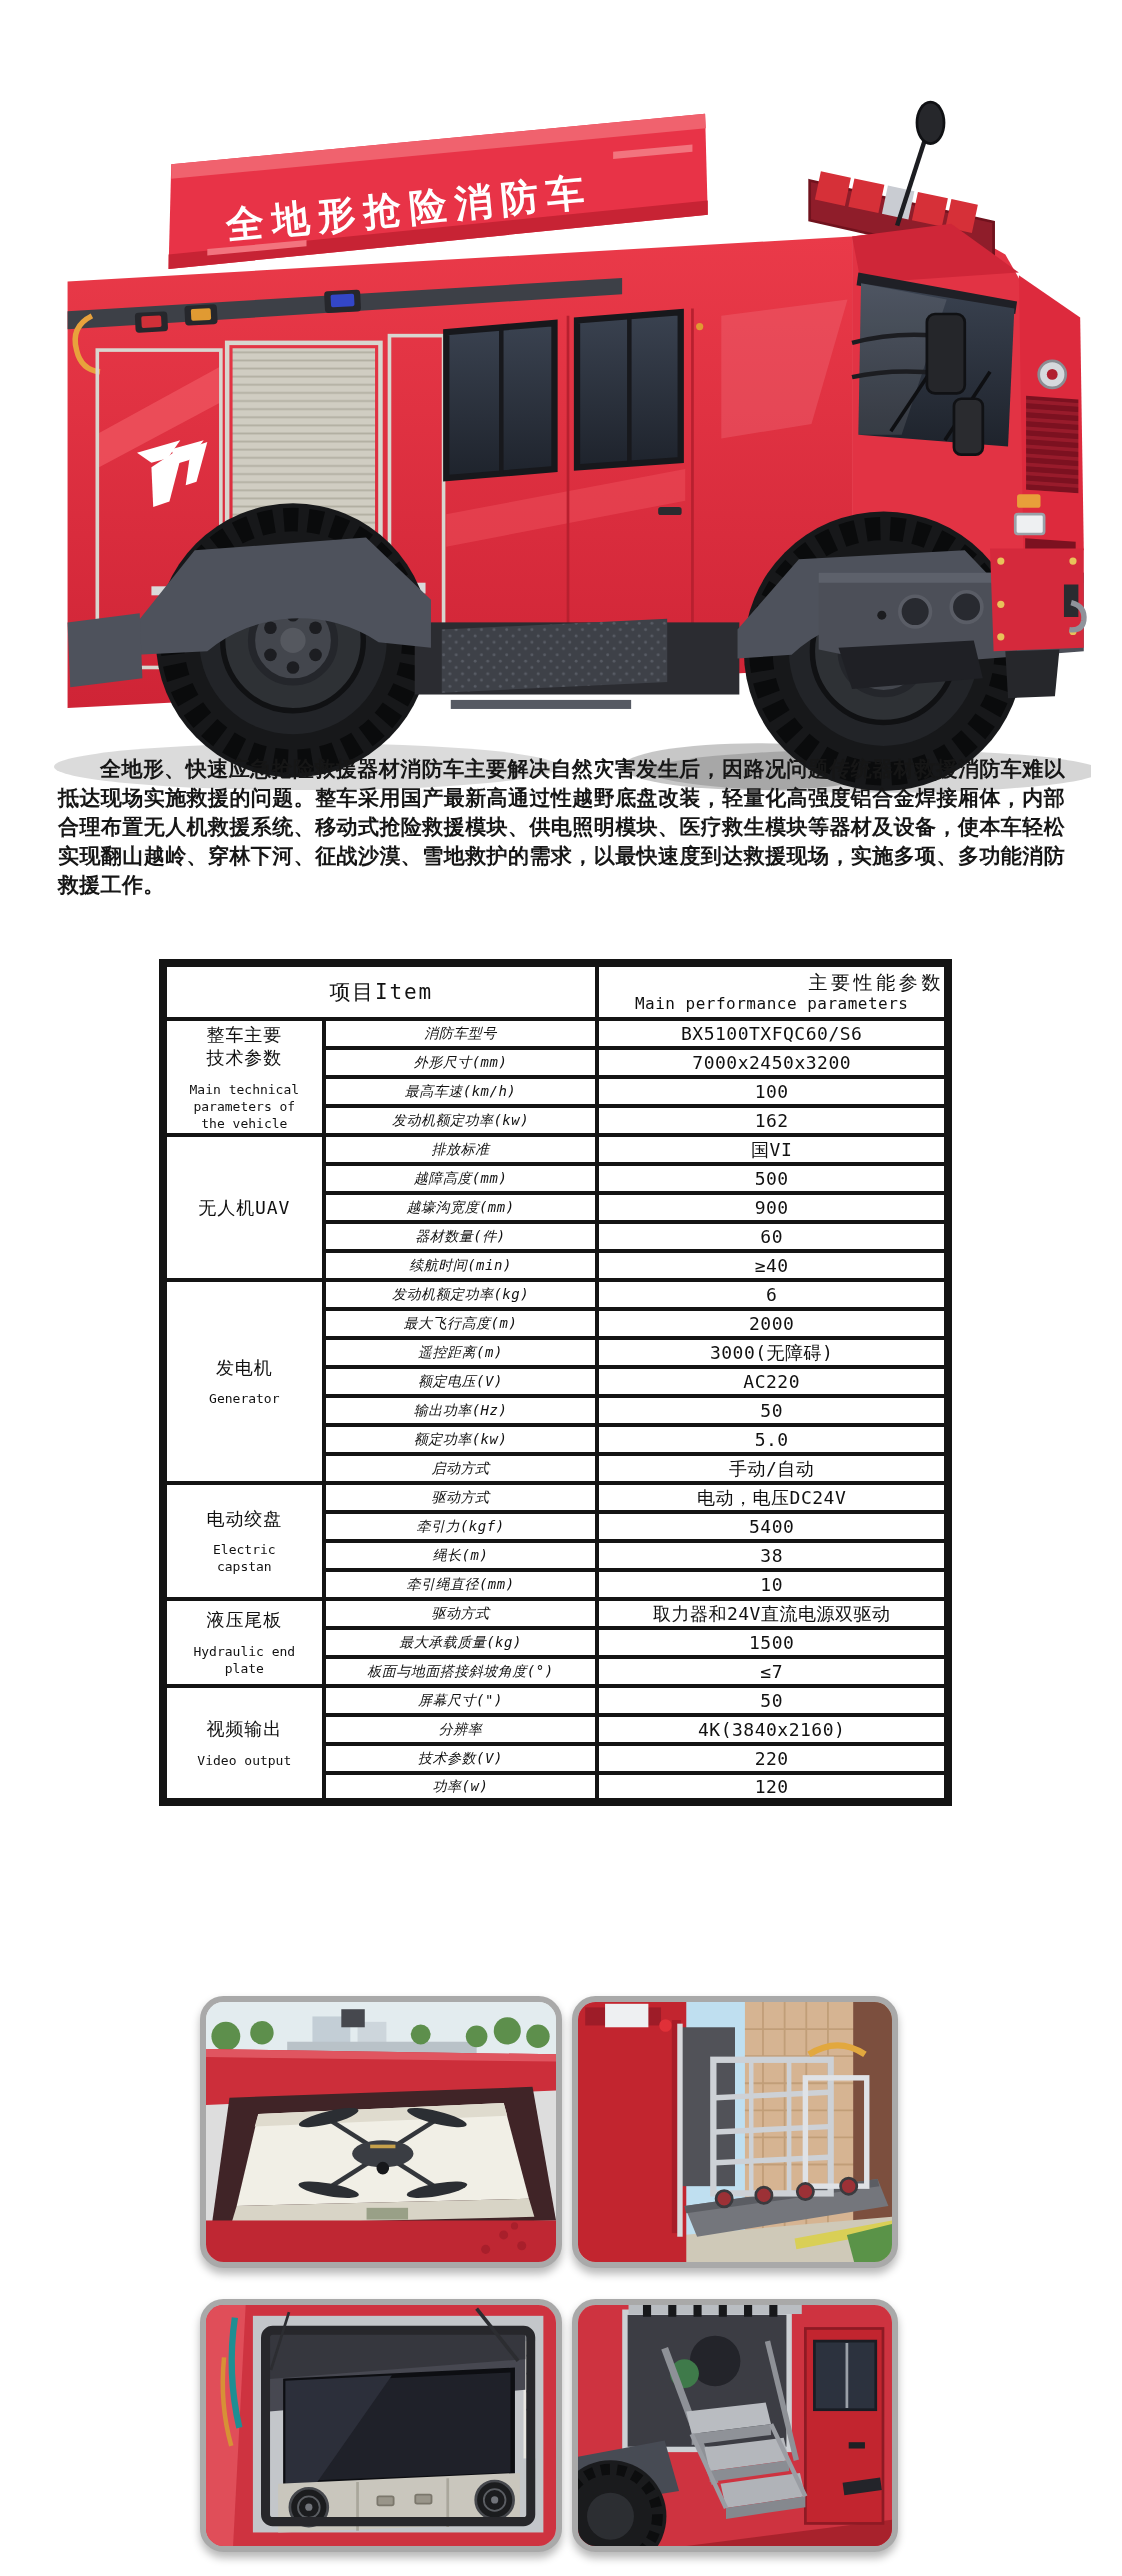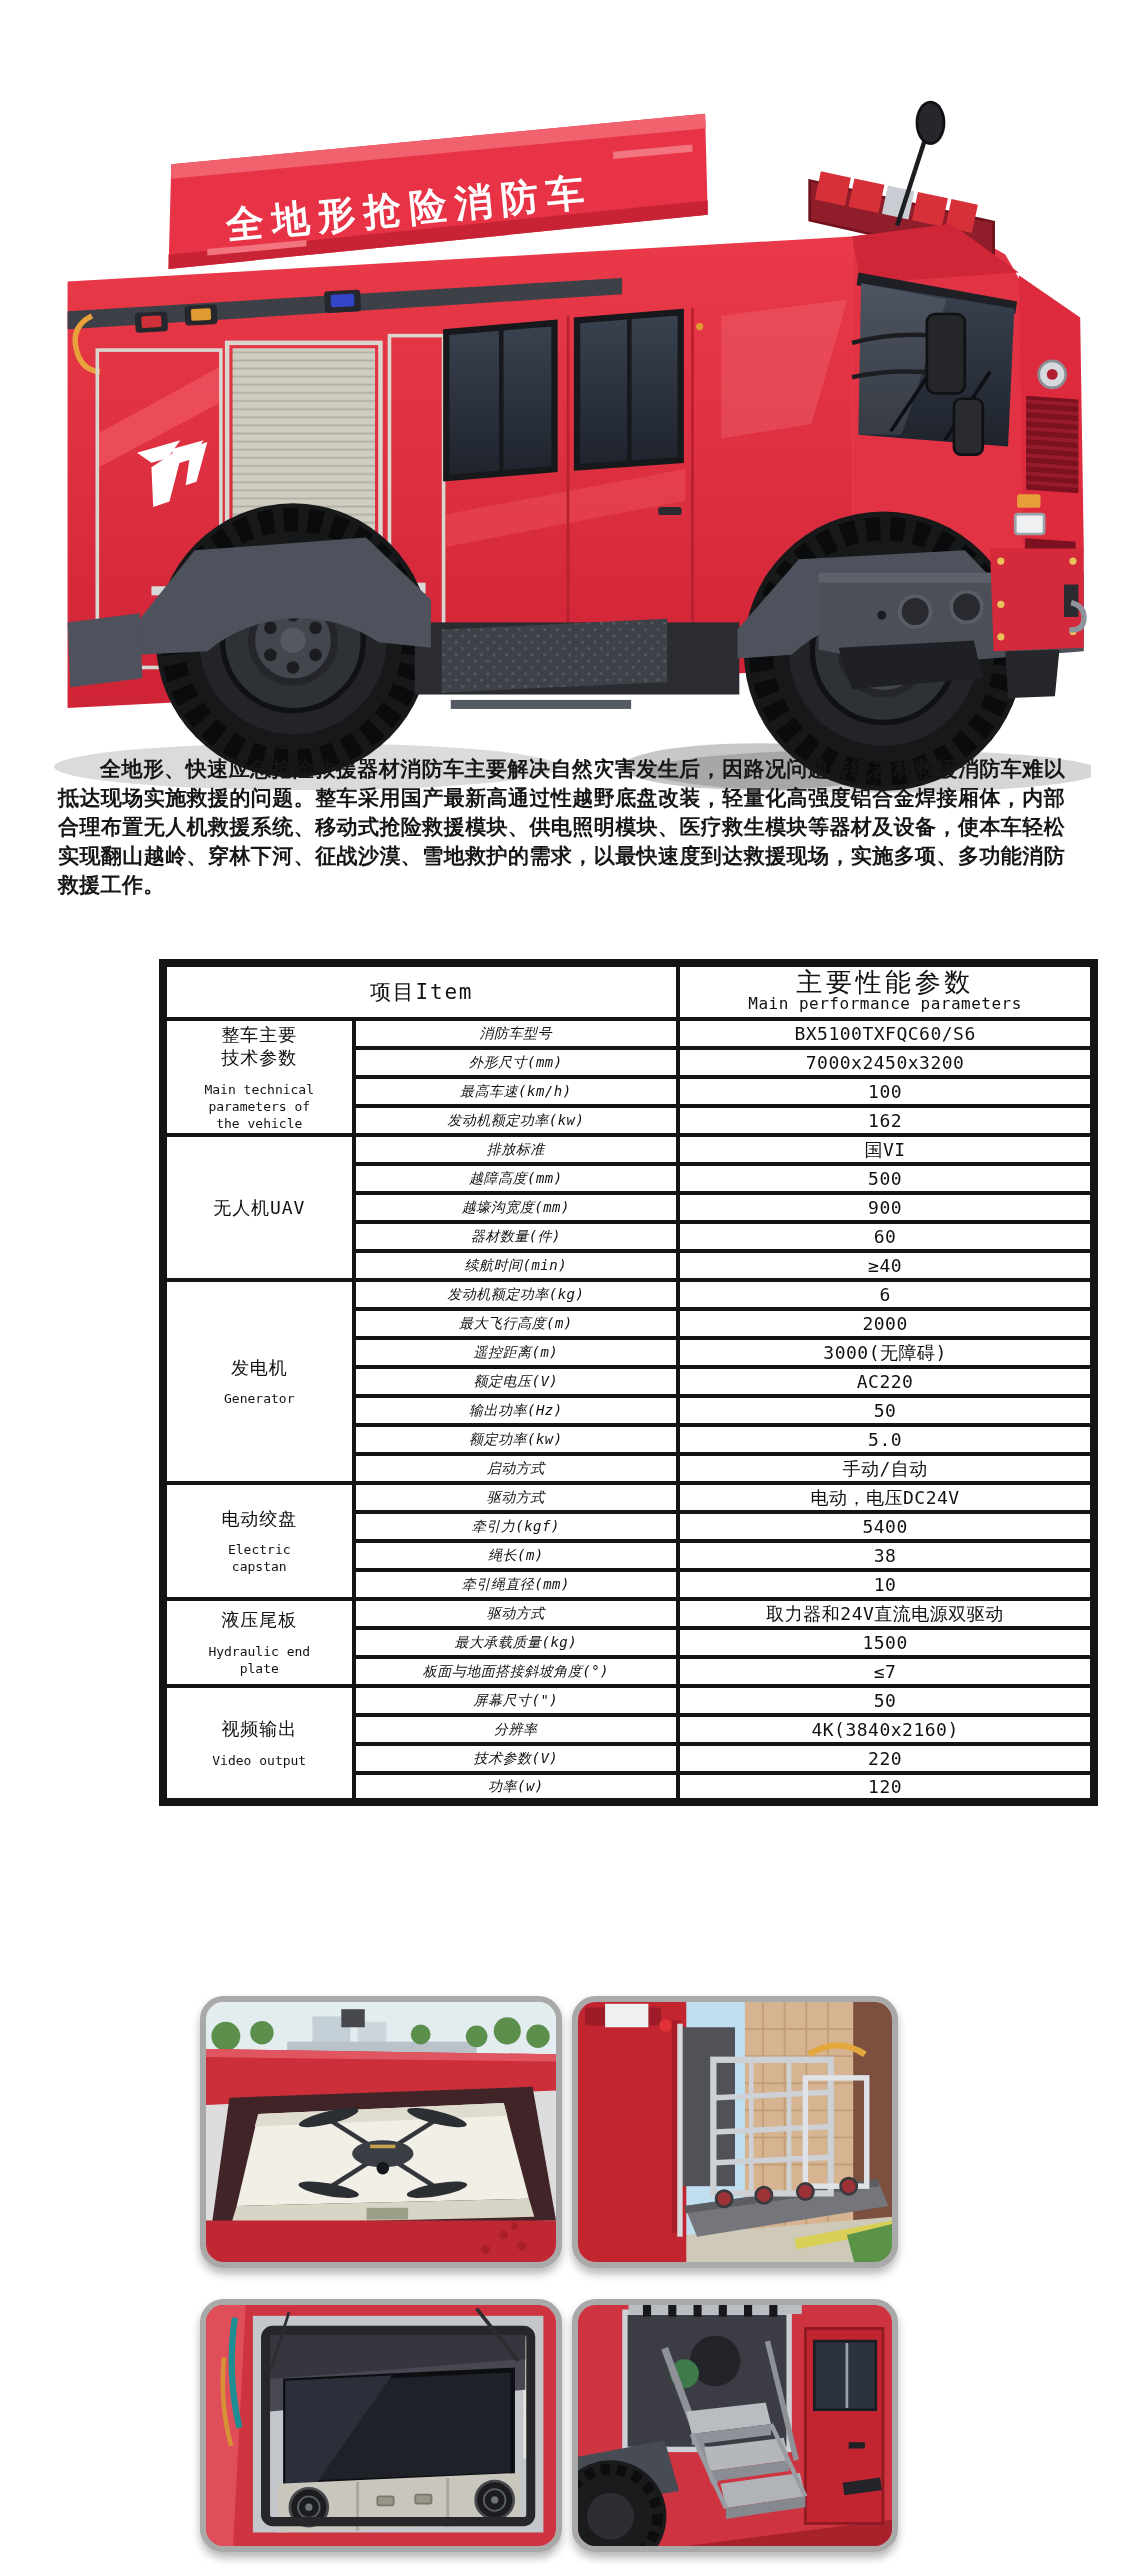--- a/index.html
+++ b/index.html
@@ -8,27 +8,27 @@
 
   
   #hero{position:absolute;left:36px;top:45px;width:1055px;height:749px;}
 
   
   #intro{position:absolute;left:58px;top:733px;width:1007px;font-size:21px;line-height:29px;
          text-align:justify;text-indent:2em;color:#161616;font-weight:600;letter-spacing:0.3px;}
 
   
   #spec-wrap{position:absolute;left:159px;top:959px;}
-  table.spec{border-collapse:collapse;table-layout:fixed;width:939px;border:8px solid #141414;
+  table.spec{border-collapse:collapse;table-layout:fixed;width:793px;border:8px solid #141414;
              font-family:"DejaVu Sans Mono","Liberation Mono",monospace;}
   table.spec td,table.spec th{border:4.5px solid #141414;text-align:center;vertical-align:middle;
              padding:0;overflow:hidden;font-weight:400;}
   tr.hdr{height:56px;}
   th.h-item{font-size:21px;letter-spacing:1.8px;}
-  .params-zh{font-size:26px;letter-spacing:3.6px;line-height:23.5px;}
+  .params-zh{font-size:19px;letter-spacing:3.6px;line-height:23.5px;text-align:right;}
   .params-en{font-size:16px;letter-spacing:0.5px;line-height:18px;}
   tr.brow{height:29px;}
   td.icell{font-size:14px;letter-spacing:0.5px;font-style:italic;}
   td.vcell{font-size:18px;letter-spacing:0.5px;}
   td.gcell{padding:0 3.6px;}
   td.gcell .gzh{font-size:18px;letter-spacing:0.9px;line-height:23.5px;white-space:pre-line;}
   td.gcell .gen{font-size:13px;line-height:17px;white-space:pre-line;margin-top:11px;}
 
   
   .photo{position:absolute;border:6.3px solid #a9a9a9;border-radius:23.5px;overflow:hidden;

